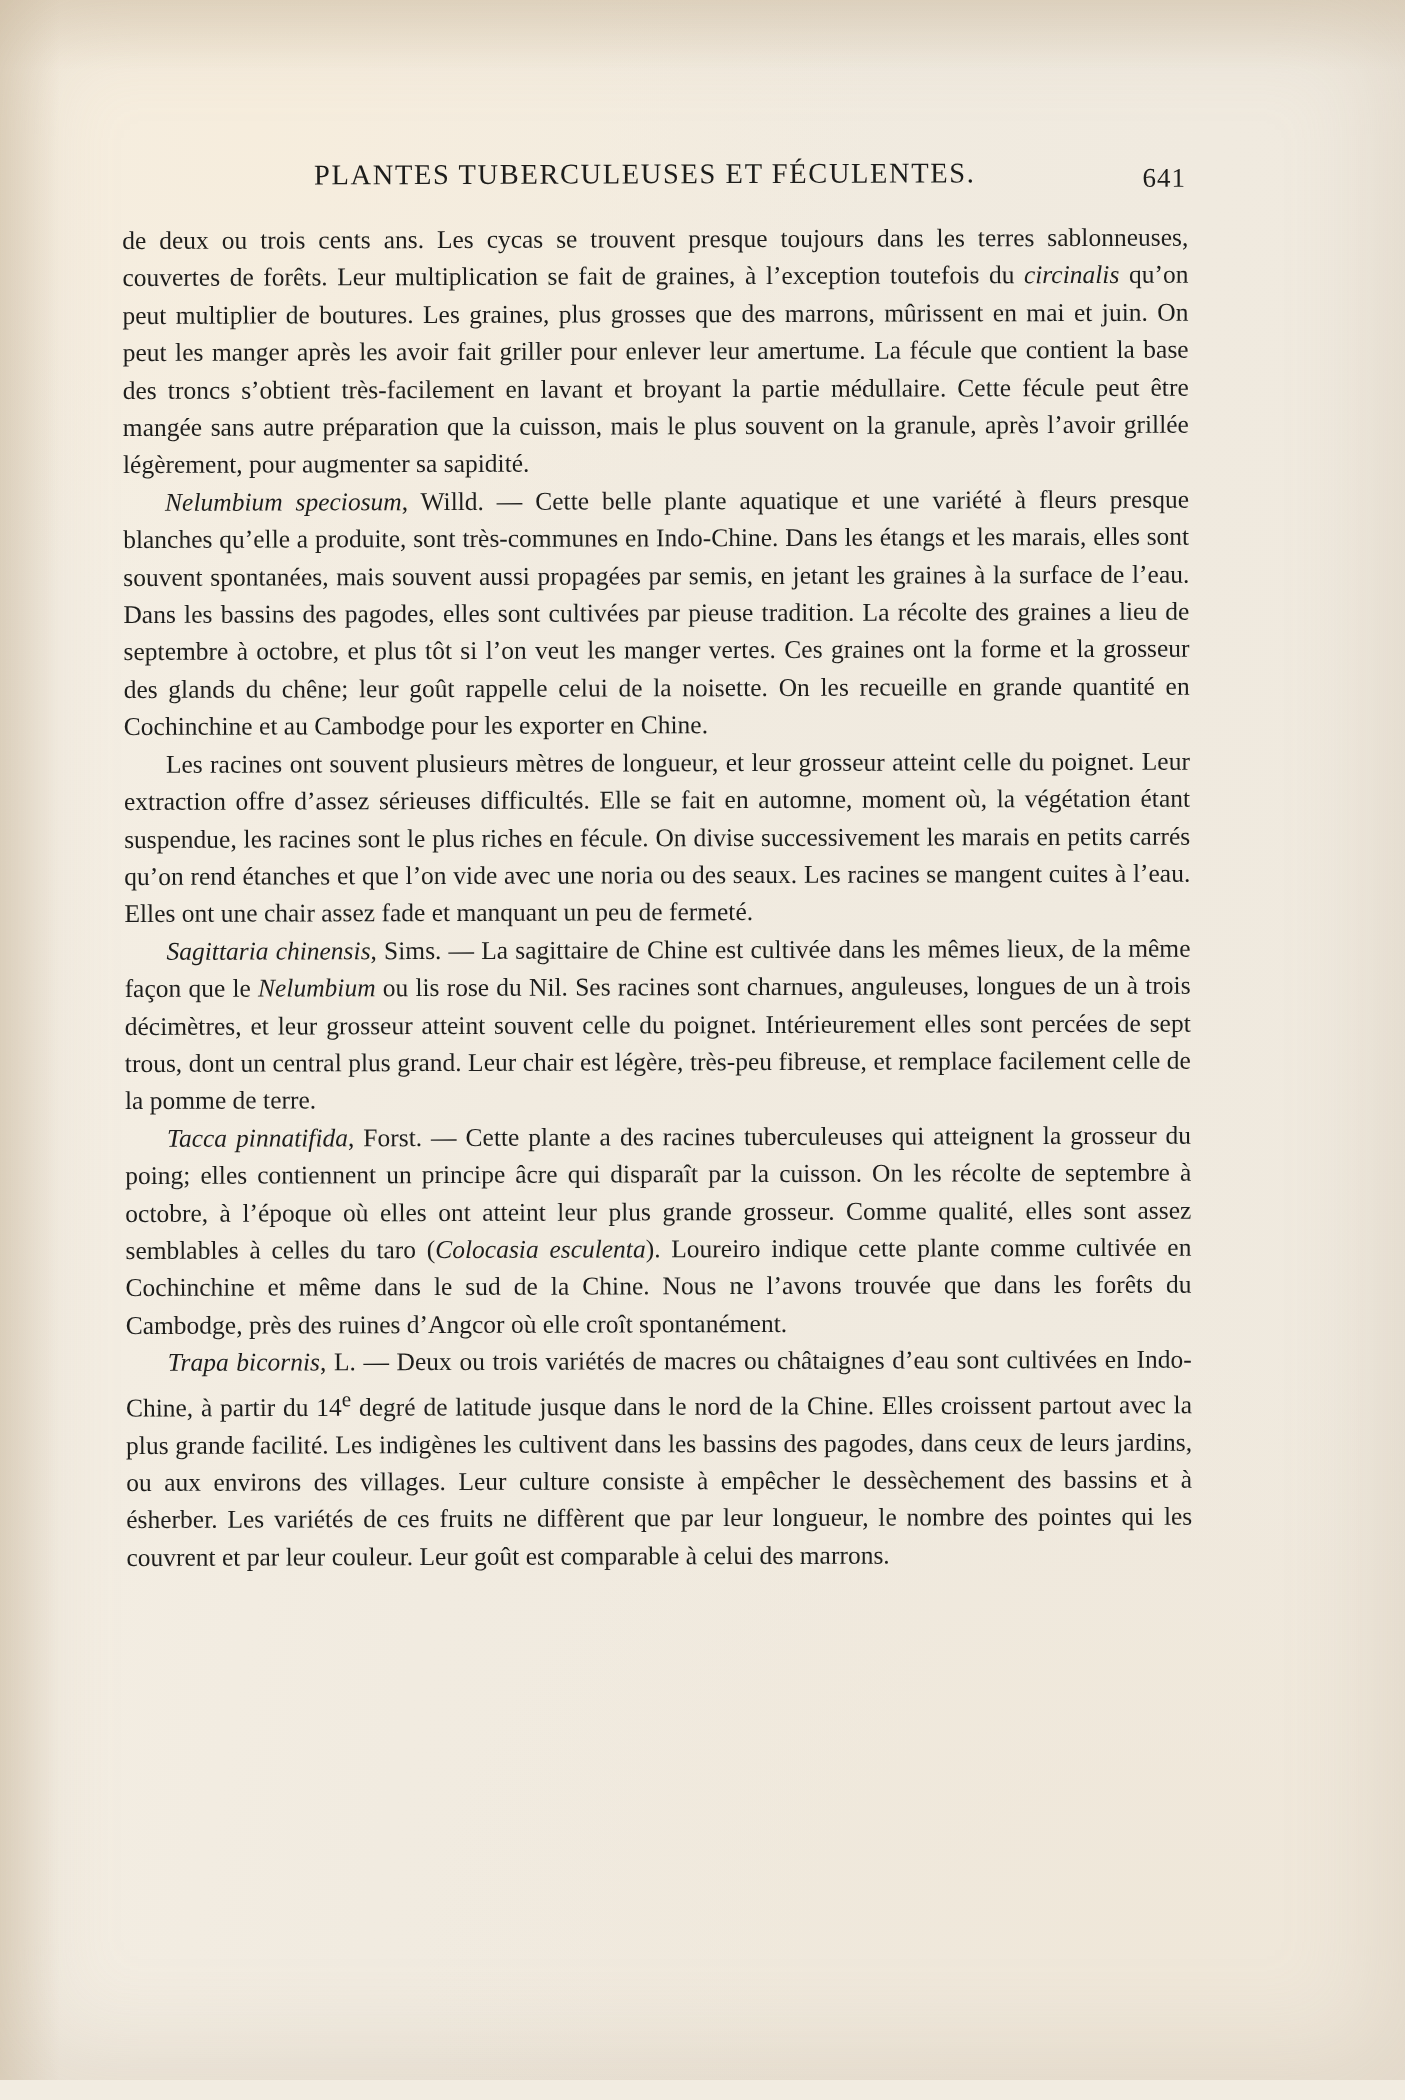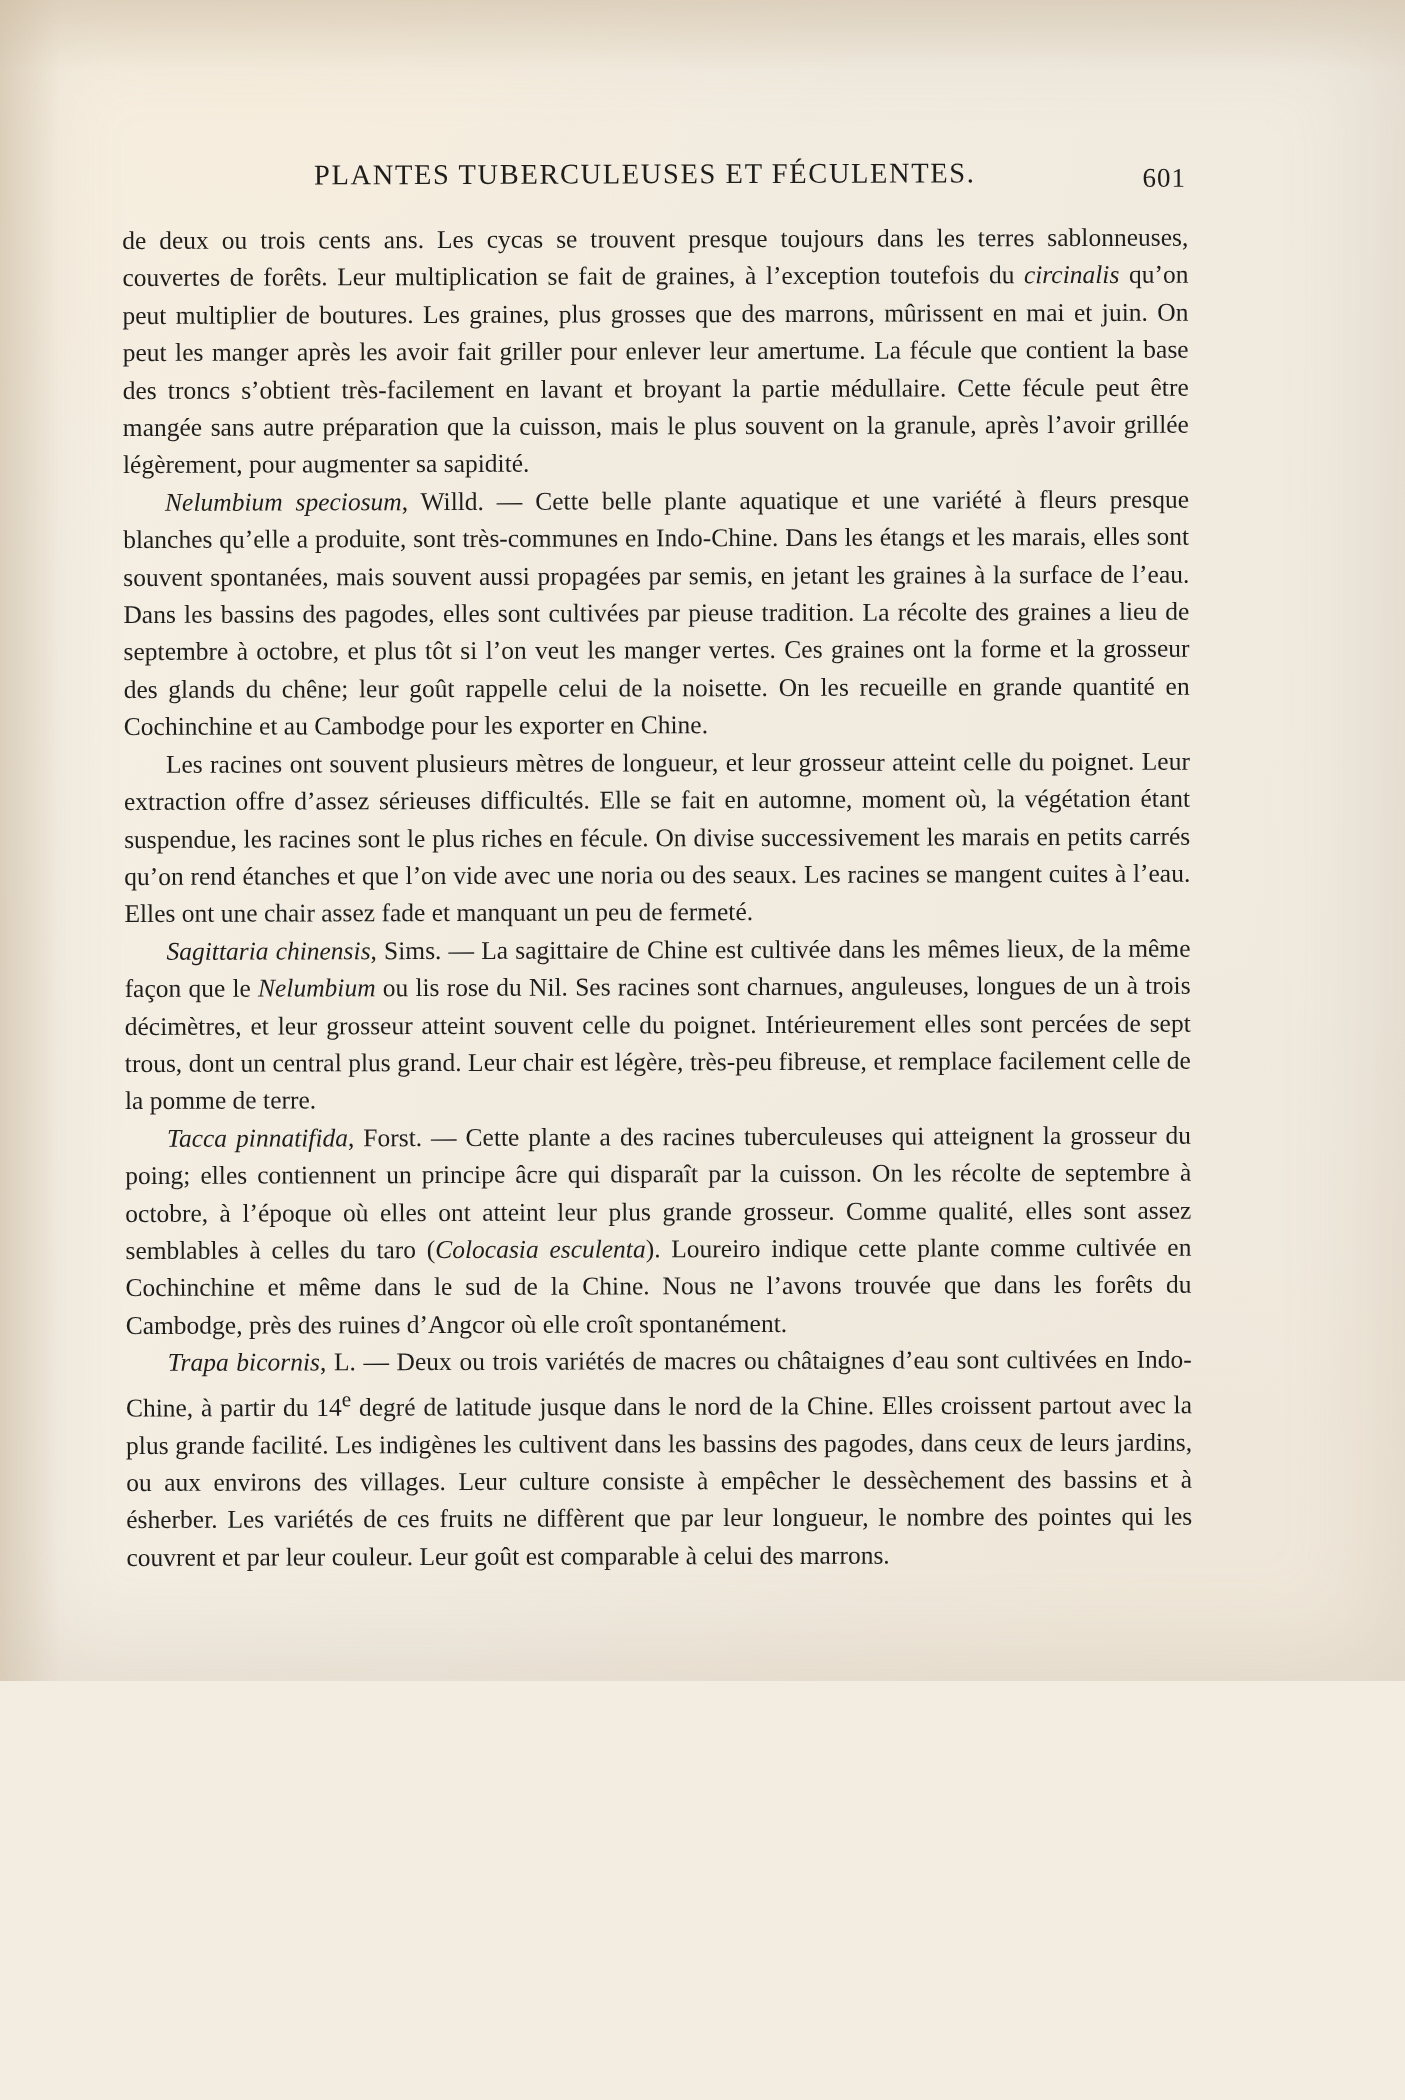--- a/index.html
+++ b/index.html
@@ -11,21 +11,21 @@
     height: 2100px;
     background: #f2ece1;
     font-family: "Liberation Serif", serif;
     color: #20201e;
     overflow: hidden;
   }
   
   .page {
     position: relative;
     width: 1405px;
-    height: 1681px;
+    height: 2080px;
     background:
       radial-gradient(ellipse 900px 700px at 18% 6%, #f6eddd 0%, rgba(246,237,221,0) 70%),
       radial-gradient(ellipse 1100px 900px at 85% 95%, #efe7d9 0%, rgba(239,231,217,0) 70%),
       linear-gradient(100deg, #f5efe4 0%, #f1ebe0 40%, #efe9de 100%);
   }
   .vignette {
     position: absolute;
     inset: 0;
     pointer-events: none;
     box-shadow: inset 0 0 90px 30px rgba(180,165,140,0.22);
@@ -100,21 +100,21 @@
 <body>
 
 <div class="page">
   <div class="edge-top"></div>
   <div class="edge-left"></div>
 
   <div class="content">
 
     <div class="header-line">
       <div class="running-head">Plantes tuberculeuses et féculentes.</div>
-      <div class="page-number">601</div>
+      <div class="page-number">641</div>
     </div>
 
     <div id="body-text">
         <p><span>de deux ou trois cents ans. Les cycas se trouvent presque toujours dans les terres sablonneuses, couvertes de forêts. Leur multiplication se fait de graines, à l’exception toutefois du </span><i>circinalis</i><span> qu’on peut multiplier de boutures. Les graines, plus grosses que des marrons, mûrissent en mai et juin. On peut les manger après les avoir fait griller pour enlever leur amertume. La fécule que contient la base des troncs s’obtient très-facilement en lavant et broyant la partie médullaire. Cette fécule peut être mangée sans autre préparation que la cuisson, mais le plus souvent on la granule, après l’avoir grillée légèrement, pour augmenter sa sapidité.</span></p>
         <p class="indent"><i>Nelumbium speciosum</i><span>, Willd. — Cette belle plante aquatique et une variété à fleurs presque blanches qu’elle a produite, sont très-communes en Indo-Chine. Dans les étangs et les marais, elles sont souvent spontanées, mais souvent aussi propagées par semis, en jetant les graines à la surface de l’eau. Dans les bassins des pagodes, elles sont cultivées par pieuse tradition. La récolte des graines a lieu de septembre à octobre, et plus tôt si l’on veut les manger vertes. Ces graines ont la forme et la grosseur des glands du chêne; leur goût rappelle celui de la noisette. On les recueille en grande quantité en Cochinchine et au Cambodge pour les exporter en Chine.</span></p>
         <p class="indent"><span>Les racines ont souvent plusieurs mètres de longueur, et leur grosseur atteint celle du poignet. Leur extraction offre d’assez sérieuses difficultés. Elle se fait en automne, moment où, la végétation étant suspendue, les racines sont le plus riches en fécule. On divise successivement les marais en petits carrés qu’on rend étanches et que l’on vide avec une noria ou des seaux. Les racines se mangent cuites à l’eau. Elles ont une chair assez fade et manquant un peu de fermeté.</span></p>
         <p class="indent"><i>Sagittaria chinensis</i><span>, Sims. — La sagittaire de Chine est cultivée dans les mêmes lieux, de la même façon que le </span><i>Nelumbium</i><span> ou lis rose du Nil. Ses racines sont charnues, anguleuses, longues de un à trois décimètres, et leur grosseur atteint souvent celle du poignet. Intérieurement elles sont percées de sept trous, dont un central plus grand. Leur chair est légère, très-peu fibreuse, et remplace facilement celle de la pomme de terre.</span></p>
         <p class="indent"><i>Tacca pinnatifida</i><span>, Forst. — Cette plante a des racines tuberculeuses qui atteignent la grosseur du poing; elles contiennent un principe âcre qui disparaît par la cuisson. On les récolte de septembre à octobre, à l’époque où elles ont atteint leur plus grande grosseur. Comme qualité, elles sont assez semblables à celles du taro (</span><i>Colocasia esculenta</i><span>). Loureiro indique cette plante comme cultivée en Cochinchine et même dans le sud de la Chine. Nous ne l’avons trouvée que dans les forêts du Cambodge, près des ruines d’Angcor où elle croît spontanément.</span></p>
         <p class="indent"><i>Trapa bicornis</i><span>, L. — Deux ou trois variétés de macres ou châtaignes d’eau sont cultivées en Indo-Chine, à partir du 14</span><sup>e</sup><span> degré de latitude jusque dans le nord de la Chine. Elles croissent partout avec la plus grande facilité. Les indigènes les cultivent dans les bassins des pagodes, dans ceux de leurs jardins, ou aux environs des villages. Leur culture consiste à empêcher le dessèchement des bassins et à ésherber. Les variétés de ces fruits ne diffèrent que par leur longueur, le nombre des pointes qui les couvrent et par leur couleur. Leur goût est comparable à celui des marrons.</span></p>
       </div>

